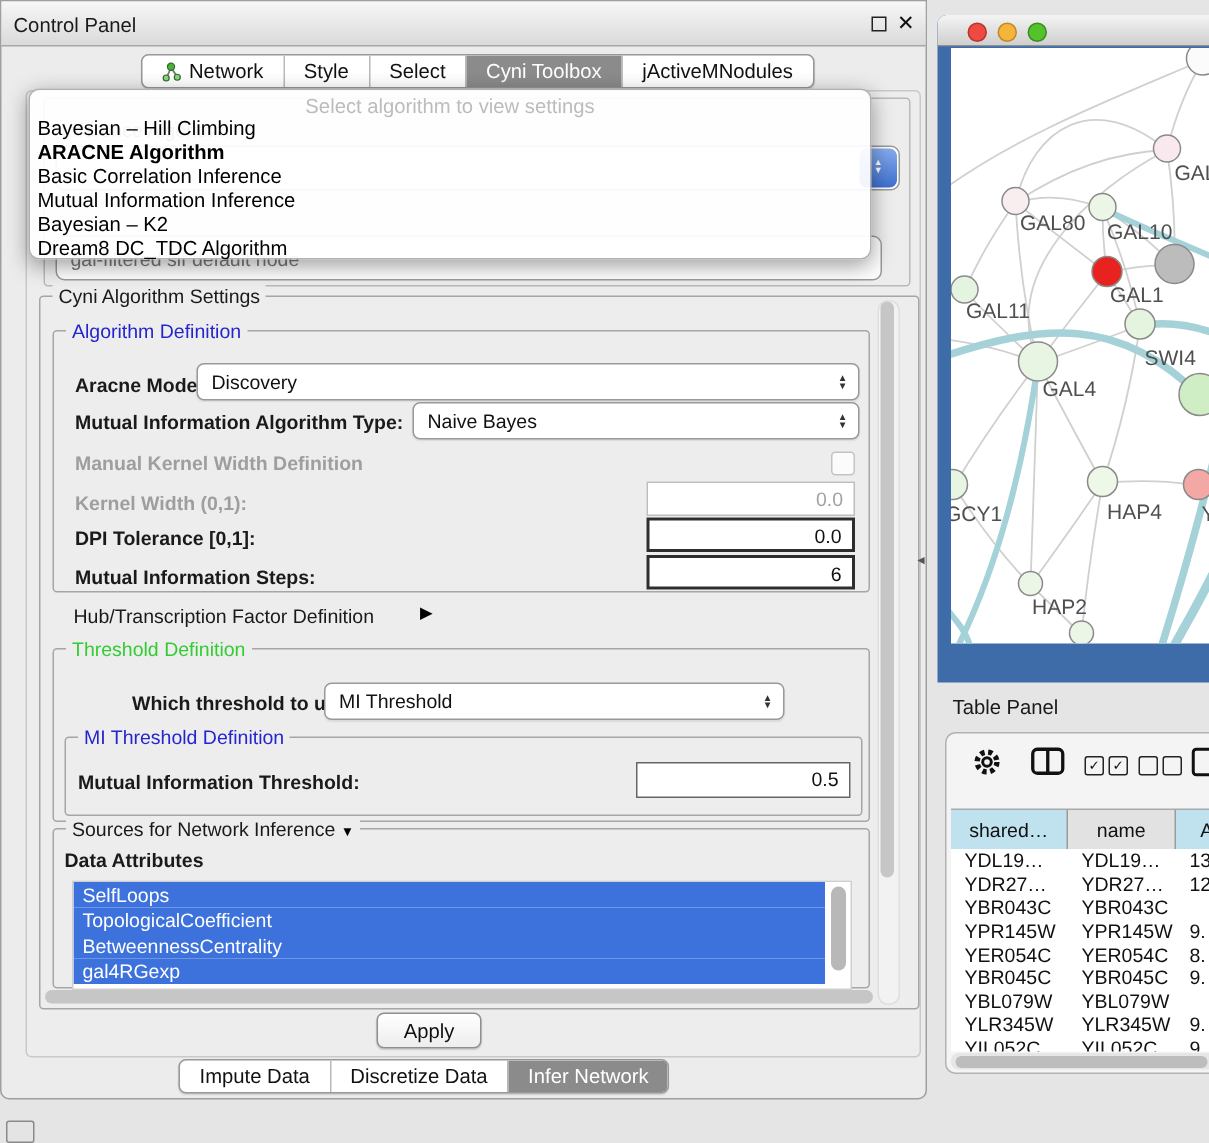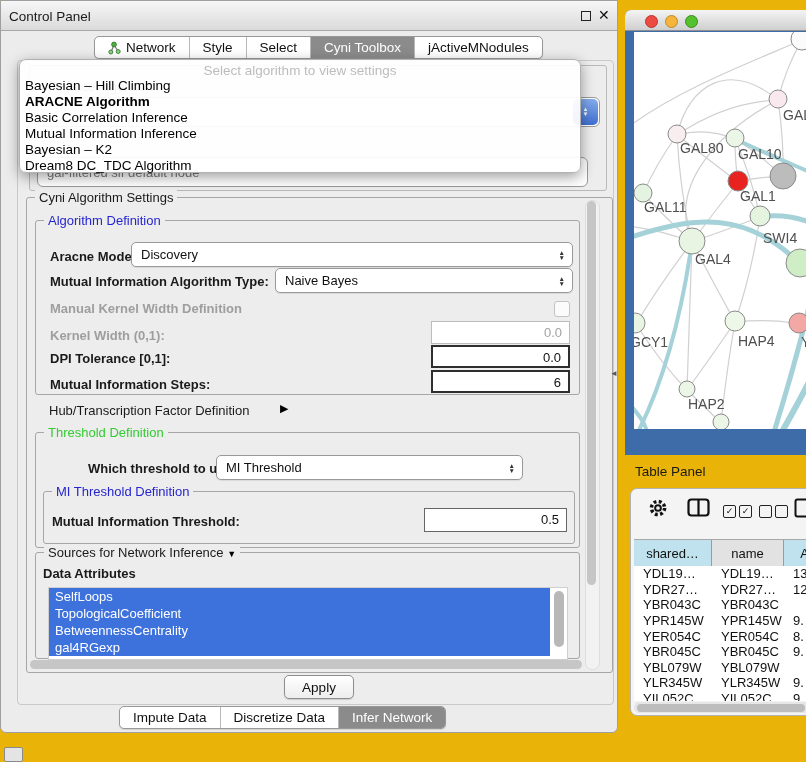--- a/index.html
+++ b/index.html
@@ -1,16 +1,16 @@
 <!DOCTYPE html>
 <html><head>
 <meta charset="utf-8">
 <style>
   html,body{margin:0;padding:0;}
-  .screen{position:relative;width:806px;height:762px;overflow:hidden;background:#eab308;
+  .screen{position:relative;width:806px;height:762px;overflow:hidden;background:#e5e5e5;
     font-family:"Liberation Sans","DejaVu Sans",sans-serif;color:#111;}
   .abs{position:absolute;box-sizing:border-box;}
 
   
   .cpanel{left:0;top:0;width:618px;height:733px;background:#ececec;border:1px solid #9f9f9f;
     border-radius:0 0 6px 6px;}
   .cp-titlebar{left:0;top:0;width:616px;height:30px;
     background:linear-gradient(#f7f7f7,#dadada);border-bottom:1px solid #a7a7a7;}
   .cp-title{left:8px;top:8px;font-size:13.5px;color:#1a1a1a;}
   .float-icon{left:580px;top:10px;width:10px;height:10px;border:1.7px solid #222;background:transparent;}
@@ -56,21 +56,21 @@
   .field.strong{border:2px solid #2e2e2e;}
   .checkbox{position:absolute;width:14px;height:14px;border:1px solid #c3c3c3;border-radius:3px;background:#fbfbfb;}
   .tri{font-size:11px;color:#000;}
 
   .attr-list{position:absolute;background:#fff;border:1px solid #cfcfcf;overflow:hidden;}
   .attr-item{height:17px;line-height:17px;font-size:13px;color:#fff;background:#3d72dd;width:501px;padding-left:6px;box-sizing:border-box;}
   .vthumb{position:absolute;background:#c6c6c6;border-radius:6px;}
   .vtrack{position:absolute;background:#f2f2f2;border:1px solid #dedede;border-radius:7px;}
 
   .apply-btn{position:absolute;background:linear-gradient(#ffffff,#ededed);border:1px solid #8e8e8e;border-radius:5px;
-    font-size:13.5px;color:#111;display:flex;align-items:center;justify-content:center;box-shadow:0 1px 1px rgba(0,0,0,.15);margin-left:33px;}
+    font-size:13.5px;color:#111;display:flex;align-items:center;justify-content:center;box-shadow:0 1px 1px rgba(0,0,0,.15);}
 
   
   .netwin{left:625px;top:10px;width:181px;height:445px;background:#3e6ca8;border-top-left-radius:6px;}
   .net-titlebar{left:0;top:0;width:181px;height:21px;background:linear-gradient(#f4f4f4,#cfcfcf);
     border-top-left-radius:6px;border-bottom:1px solid #8f8f8f;}
   .light{position:absolute;top:5px;width:11px;height:11px;border-radius:50%;}
   .net-canvas{left:9px;top:22px;width:172px;height:397px;background:#fff;overflow:hidden;}
   .node-label{font-size:14px;fill:#4f4f4f;font-family:"Liberation Sans","DejaVu Sans",sans-serif;}
 
   

